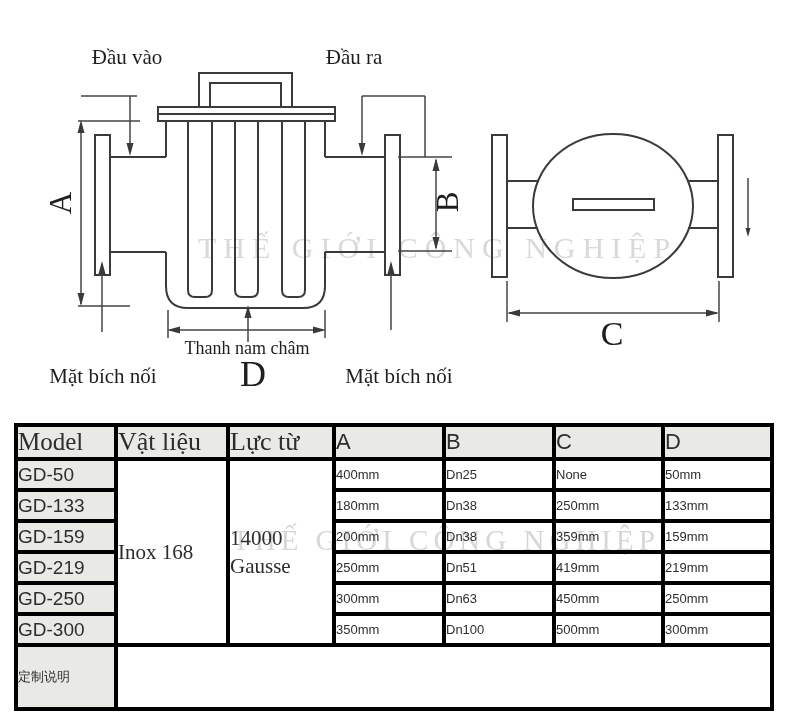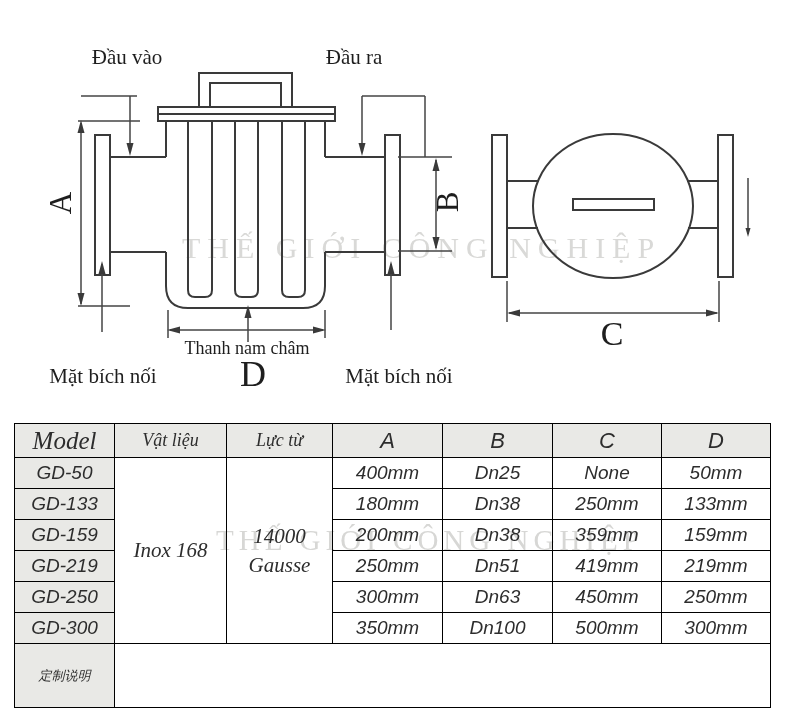--- a/index.html
+++ b/index.html
@@ -1,33 +1,33 @@
 <!DOCTYPE html>
 <html><head>
 <meta charset="utf-8">
 <style>
   html,body{margin:0;padding:0;background:#fff;}
   .canvas{position:relative;width:800px;height:726px;background:#ffffff;overflow:hidden;
           font-family:"Liberation Sans","DejaVu Sans",sans-serif;}
   .wm{position:absolute;z-index:0;color:#d9d9d7;font-family:"Liberation Serif","DejaVu Serif",serif;
-      font-size:30px;letter-spacing:7px;white-space:nowrap;pointer-events:none;}
+      font-size:30px;letter-spacing:7px;white-space:nowrap;pointer-events:none;margin-left:16px;}
   .wm1{left:182px;top:231px;}
   .wm2{left:216px;top:524px;font-size:29px;letter-spacing:5px;color:#d7d7d5;}
   svg.draw{position:absolute;left:0;top:0;z-index:1;}
   svg.draw text{fill:#1e1e1e;font-family:"Liberation Serif","DejaVu Serif",serif;}
   .spec{position:absolute;left:14px;top:423px;z-index:1;border-collapse:collapse;table-layout:fixed;
         width:756px;}
-  .spec td{border:1px solid #000000;text-align:center;vertical-align:middle;color:#2d2d2d;
-           padding:0;background:transparent;overflow:hidden;font-style:italic;}
+  .spec td{border:4px solid #000000;vertical-align:middle;color:#2d2d2d;
+           padding:0;background:transparent;overflow:hidden;}
   .spec td.gray{background:#e9e9e6;}
   .h-model{font-family:"Liberation Serif","DejaVu Serif",serif;font-size:25px;color:#111;}
-  .h-serif{font-family:"Liberation Serif","DejaVu Serif",serif;font-size:18px;color:#111;}
+  .h-serif{font-family:"Liberation Serif","DejaVu Serif",serif;font-size:26px;color:#111;}
   .h-dim{font-size:22px;color:#222;}
   .c-model{font-size:19px;color:#333;}
-  .c-val{font-size:19px;color:#2b2b2b;}
+  .c-val{font-size:13px;color:#2b2b2b;}
   .c-serif{font-family:"Liberation Serif","DejaVu Serif",serif;font-size:21px;color:#111;line-height:1.35;}
   .c-footer{font-size:13px;color:#333;font-family:"Liberation Sans","DejaVu Sans",sans-serif;}
 </style>
 </head>
 <body>
 
 <div class="canvas">
 
   <div class="wm wm1">THẾ GIỚI CÔNG NGHIỆP</div>
   <div class="wm wm2">THẾ GIỚI CÔNG NGHIỆP</div>

